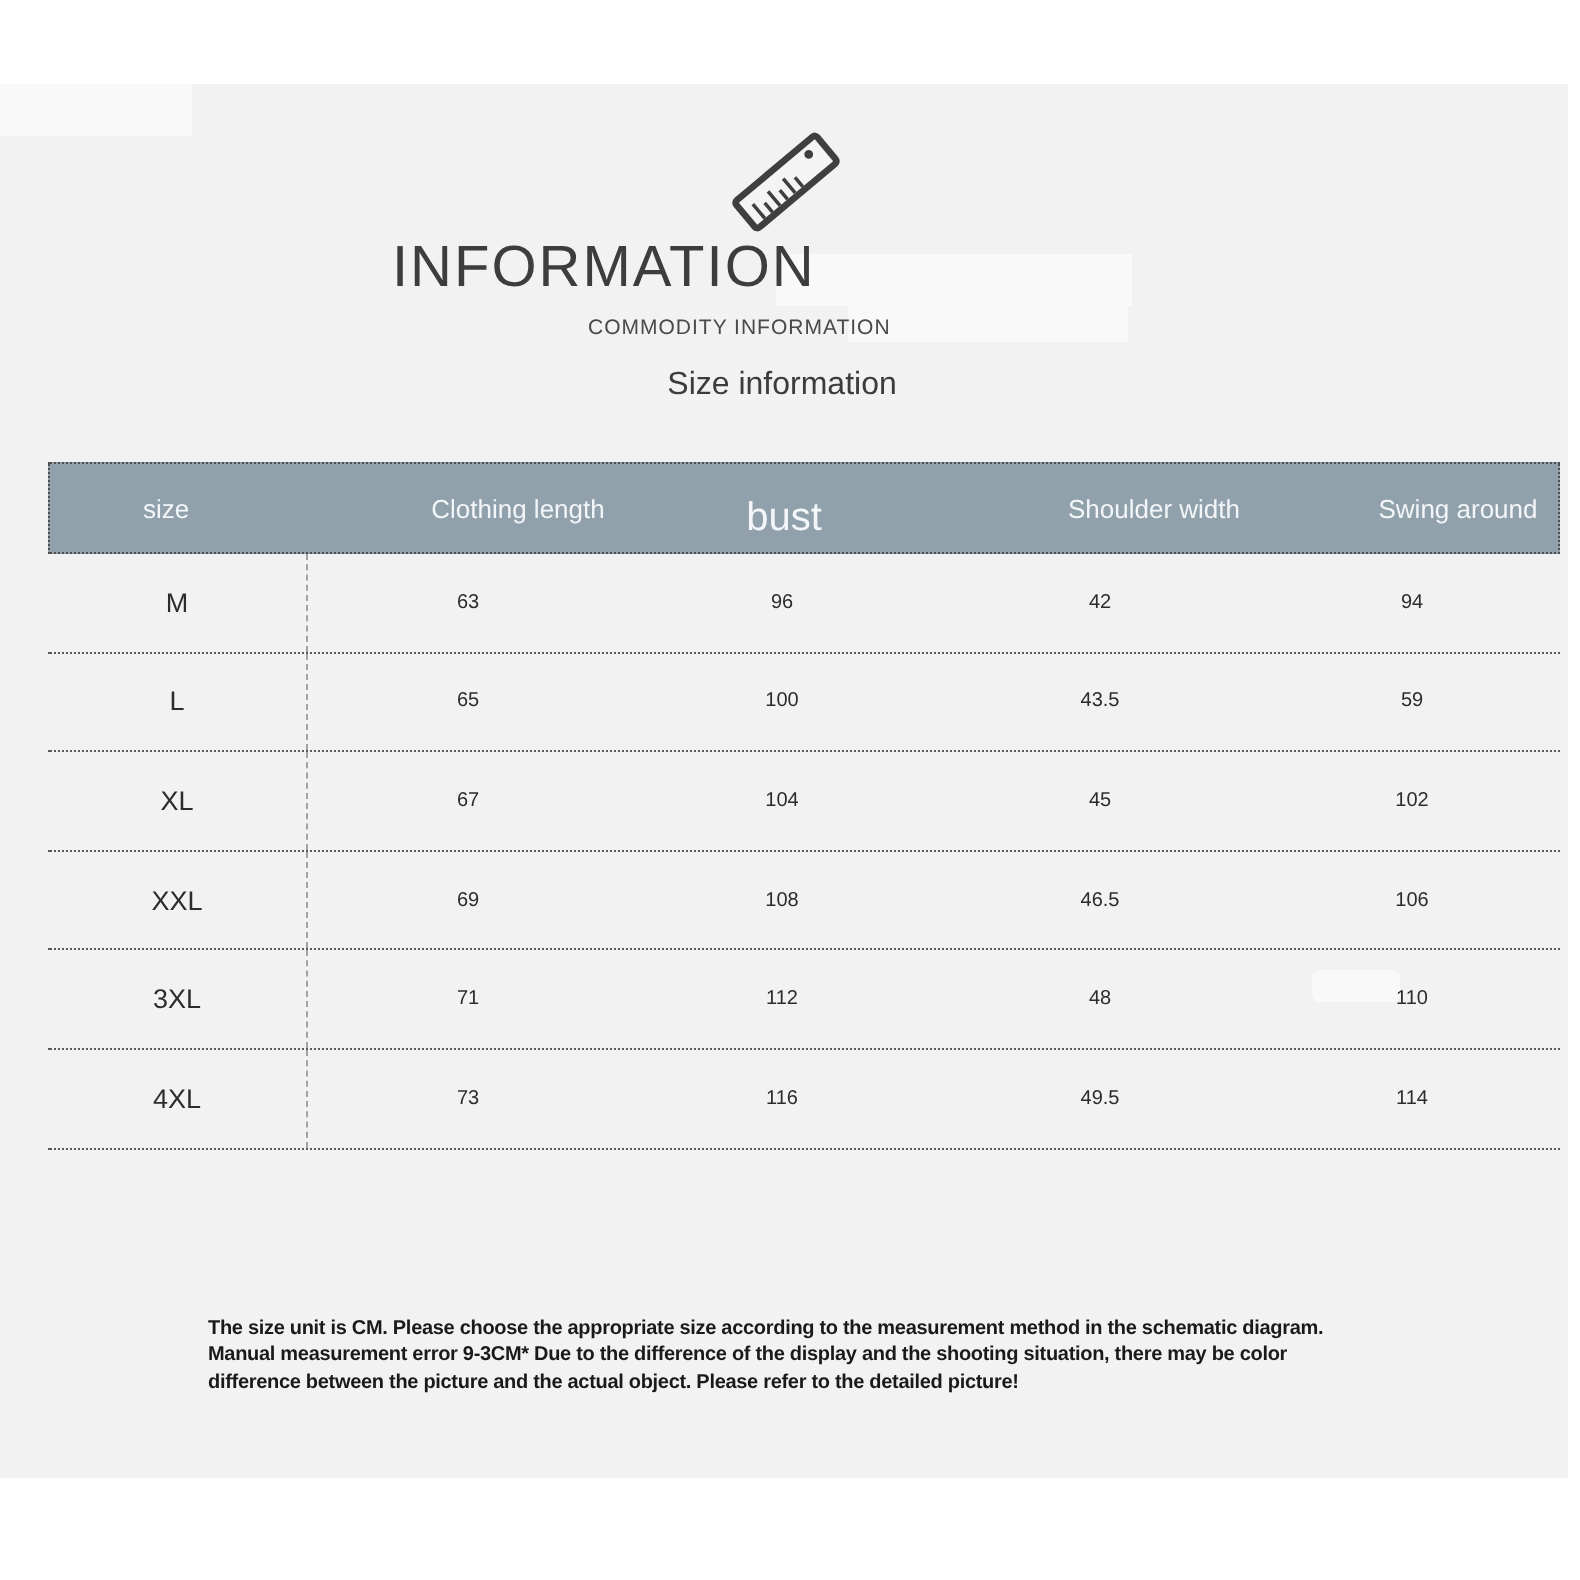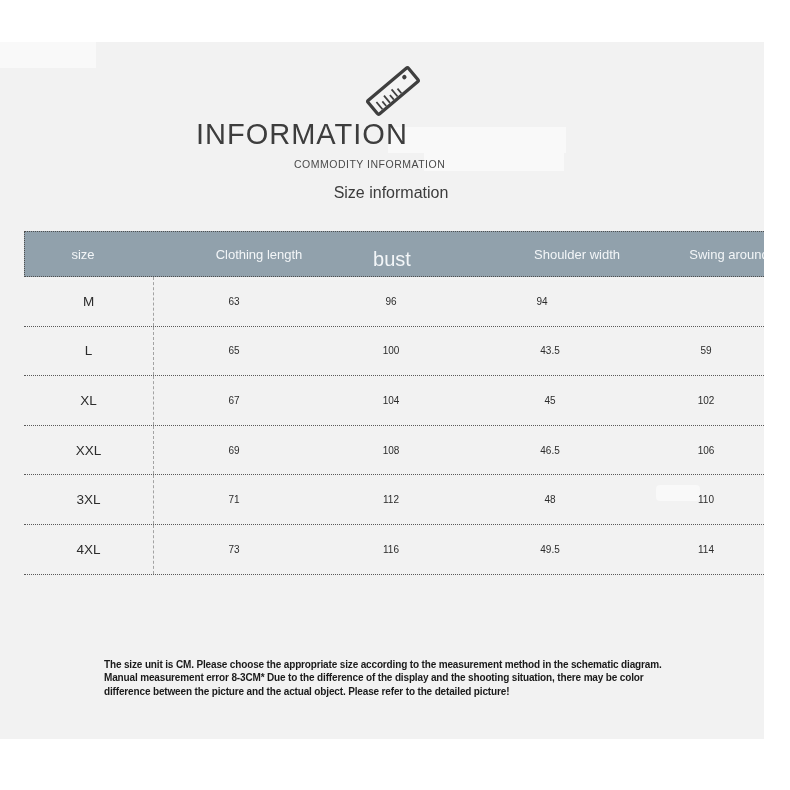--- a/index.html
+++ b/index.html
@@ -1,17 +1,17 @@
 <!DOCTYPE html>
 <html style="--page-bg: #ffffff; --panel-bg: #f2f2f2; --table-header-bg: #91a1ac; --table-header-text: #f3f6f8; --title-text: #3d3d3d; --body-text: #2c2c2c;"><head>
 <meta charset="utf-8">
 <style>
   html,body{margin:0;padding:0;}
   body{font-family:"Liberation Sans","DejaVu Sans",sans-serif;background:#ffffff;}
-  .canvas{position:relative;width:764px;height:790px;background:var(--page-bg,#ffffff);overflow:hidden;}
+  .canvas{position:relative;width:764px;height:790px;background:var(--page-bg,#ffffff);overflow:hidden;padding-left:20px;}
   .panel{position:absolute;left:0;top:42px;width:790px;height:697px;background:var(--panel-bg,#f2f2f2);}
   .artifact{position:absolute;background:rgba(255,255,255,0.5);pointer-events:none;}
   .a1{left:0;top:0;width:96px;height:26px;}
   .a2{left:388px;top:85px;width:178px;height:26px;}
   .a3{left:424px;top:111px;width:140px;height:18px;}
   .a4{left:656px;top:443px;width:44px;height:16px;border-radius:4px;}
 
   .ruler-wrap{position:absolute;left:360px;top:16px;width:66px;height:66px;}
 
   .title{position:absolute;left:196px;top:76px;font-size:29px;letter-spacing:1px;
@@ -88,20 +88,21 @@
           </div>
         <div class="th c5">
             <span>Swing around</span>
           </div>
       </div>
       <div class="tbody">
           <div class="tr">
     <div class="td c1">M</div>
     <div class="td c2">63</div>
     <div class="td c3">96</div>
+    <div class="td c4">42</div>
     <div class="td c5">94</div>
   </div>
           <div class="tr">
     <div class="td c1">L</div>
     <div class="td c2">65</div>
     <div class="td c3">100</div>
     <div class="td c4">43.5</div>
     <div class="td c5">59</div>
   </div>
           <div class="tr">
@@ -130,18 +131,18 @@
     <div class="td c2">73</div>
     <div class="td c3">116</div>
     <div class="td c4">49.5</div>
     <div class="td c5">114</div>
   </div>
         </div>
     </div>
 
     <div class="footer">
       <div>The size unit is CM. Please choose the appropriate size according to the measurement method in the schematic diagram.</div>
-      <div>Manual measurement error 8-3CM* Due to the difference of the display and the shooting situation, there may be color</div>
+      <div>Manual measurement error 9-3CM* Due to the difference of the display and the shooting situation, there may be color</div>
       <div>difference between the picture and the actual object. Please refer to the detailed picture!</div>
     </div>
 
   </div>
 </div>
 
 </body></html>

